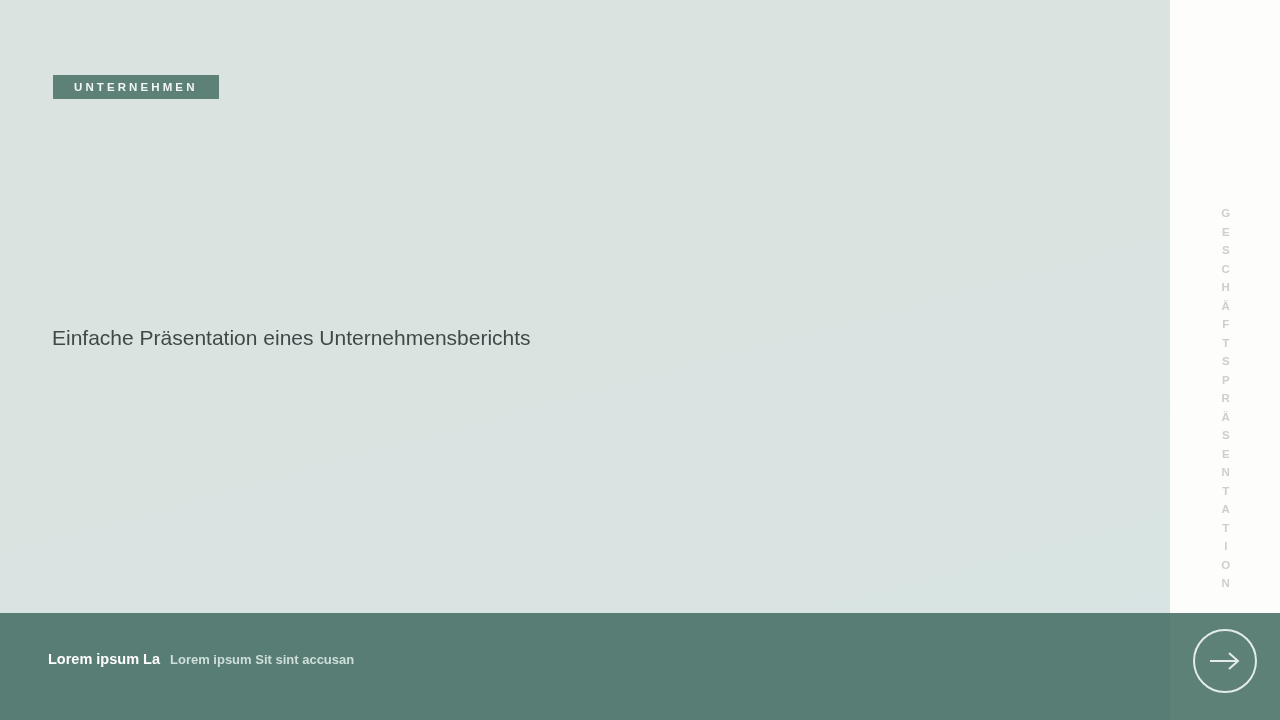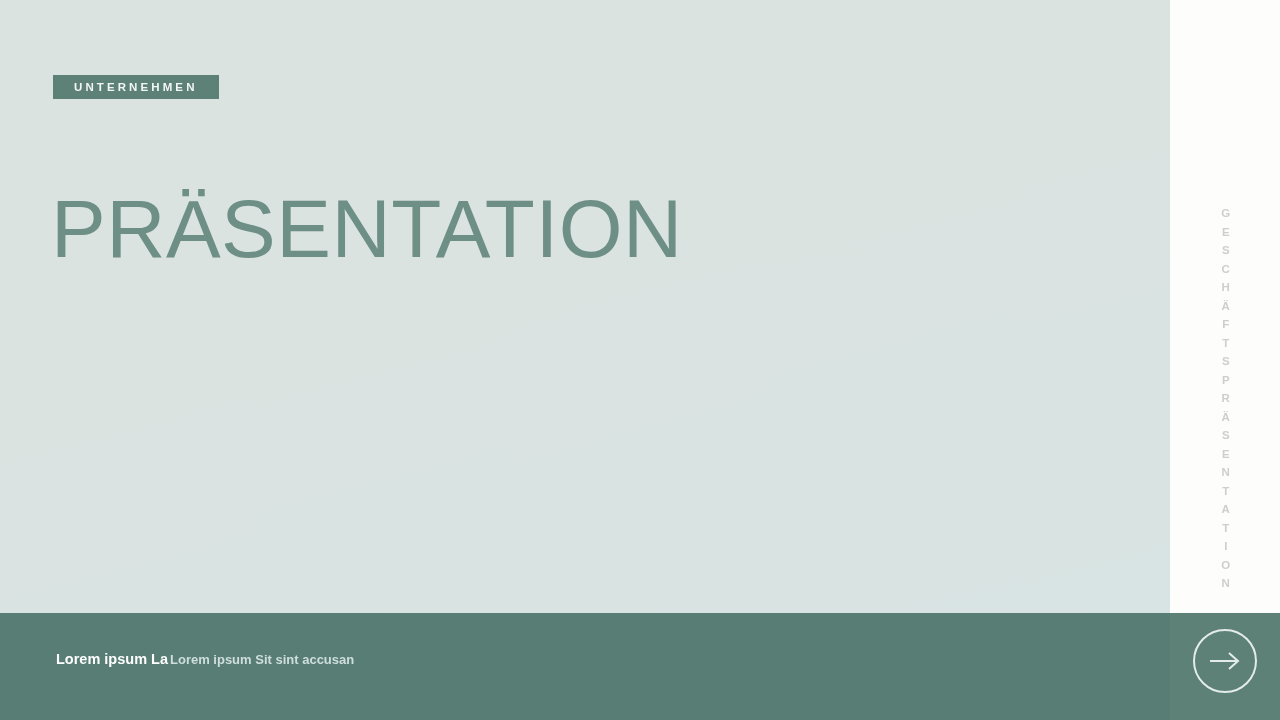--- a/index.html
+++ b/index.html
@@ -134,21 +134,20 @@
   }
 
   .footer-primary {
     position: absolute;
     left: 48px;
     top: 651px;
     font-size: 14.5px;
     font-weight: 700;
     color: #ffffff;
     white-space: nowrap;
-    margin-left: 8px;
   }
   .footer-secondary {
     position: absolute;
     left: 170px;
     top: 652px;
     font-size: 13px;
     font-weight: 700;
     color: #cfdedb;
     white-space: nowrap;
   }
@@ -183,22 +182,22 @@
 
   <div class="vertical-label">
     <span>GESCHÄFTSPRÄSENTATION</span>
   </div>
 
   <div class="badge">
     <span>UNTERNEHMEN</span>
   </div>
 
 
-  <div class="title-2">PRÄSENTATION</div>
-
+
+  <div class="subtitle">Einfache Präsentation eines Unternehmensberichts</div>
 
   <div class="footer"></div>
   <div class="footer-left-tone"></div>
 
   <div class="footer-primary">Lorem ipsum La</div>
   <div class="footer-secondary">Lorem ipsum Sit sint accusan</div>
 
   <div class="next-button">
     <span>
       <svg width="34" height="20" viewBox="0 0 34 20" fill="none">

